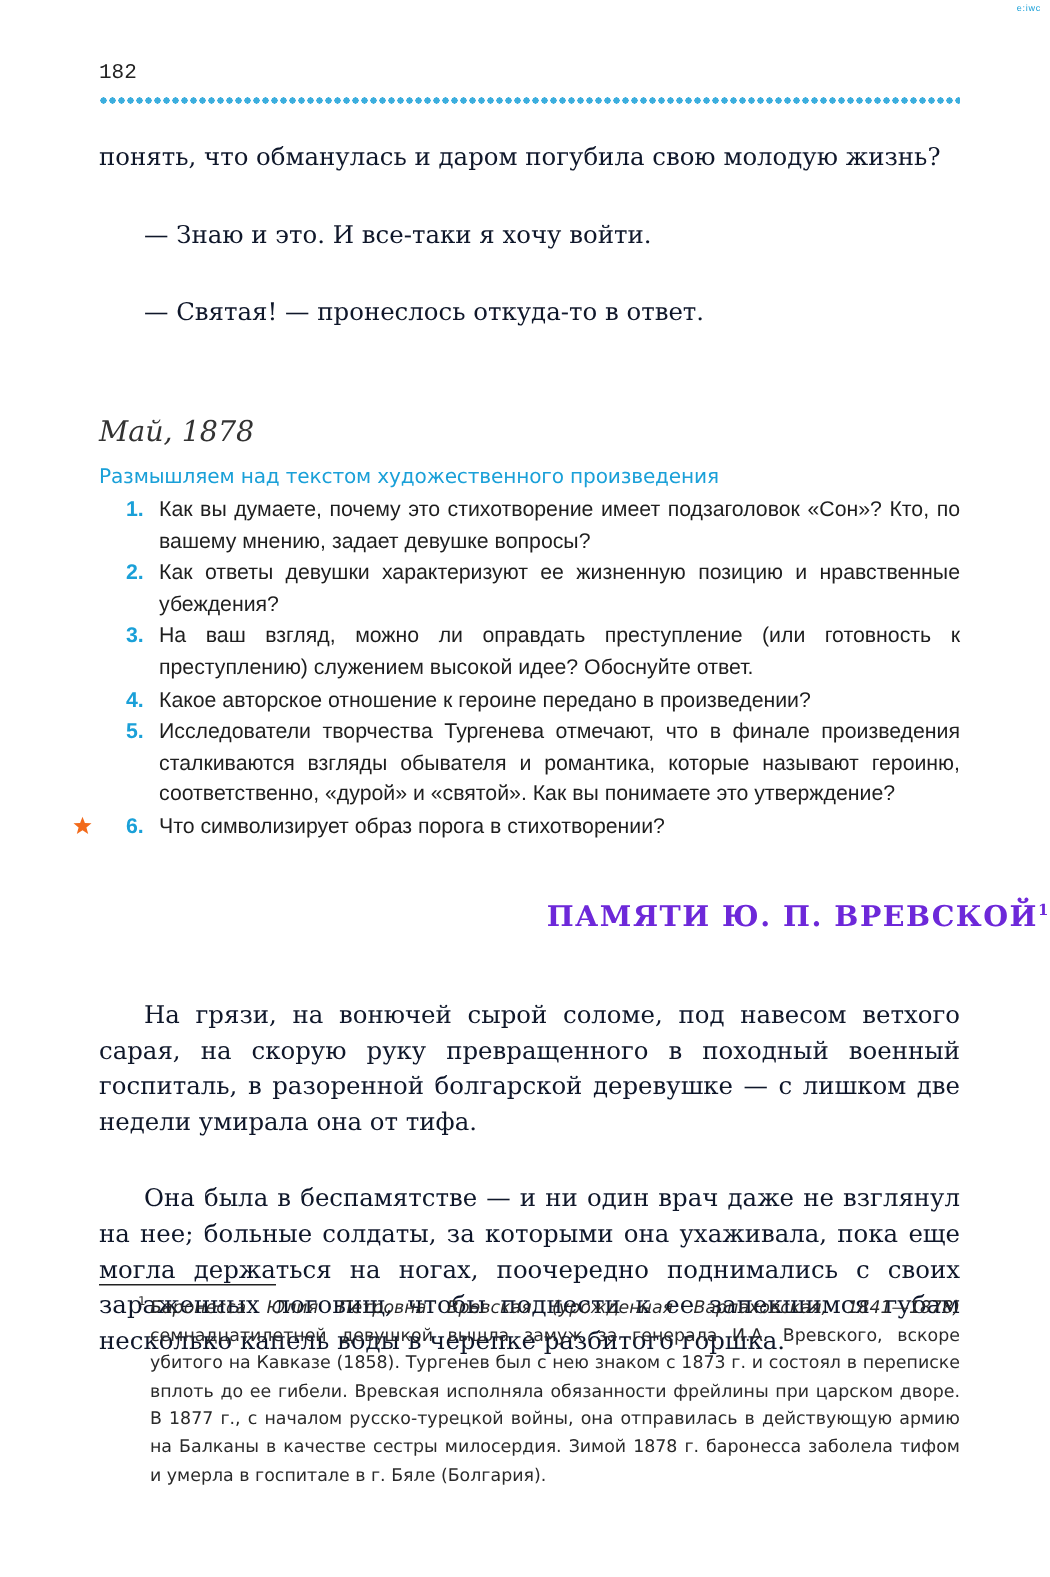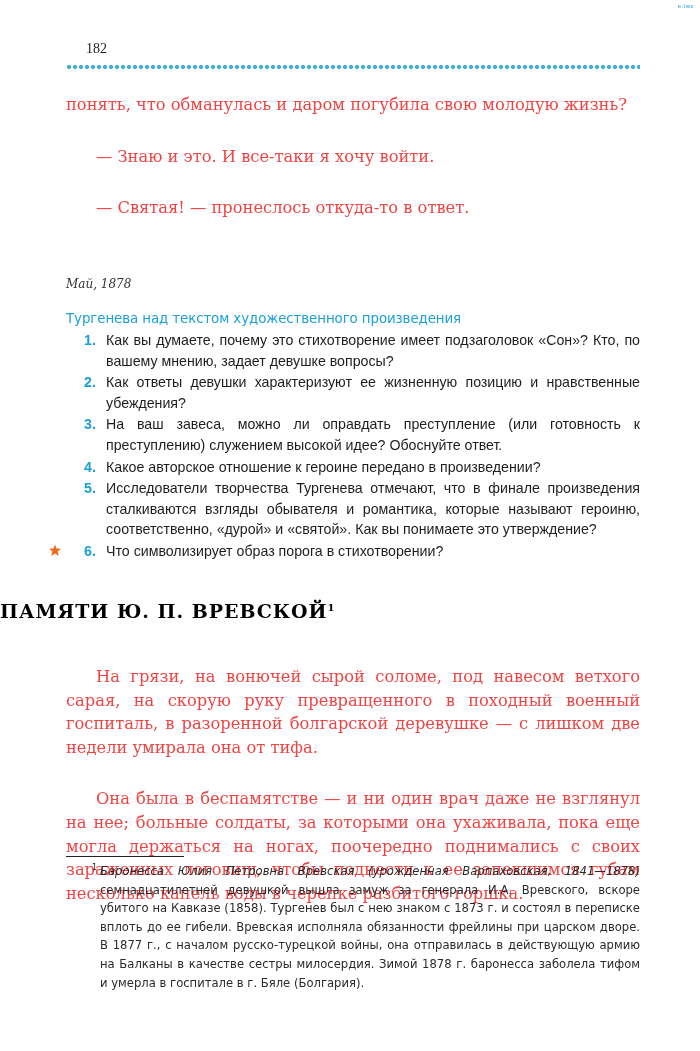--- a/index.html
+++ b/index.html
@@ -26,25 +26,24 @@
     .header {
       position: absolute;
       top: 41px;
       left: 66px;
       width: 574px;
       height: 16px;
       display: flex;
       align-items: baseline;
     }
     .page-number {
-      font-family: Liberation Serif, serif;
+      font-family: Liberation Mono, monospace;
       font-size: 14px;
       color: #222;
       width: 80px;
-      margin-left: 20px;
     }
     .running-title {
       flex: 1;
       text-align: right;
       font-family: "Liberation Sans", sans-serif;
       font-size: 12.5px;
       color: #1aa0d8;
       letter-spacing: -0.2px;
       white-space: nowrap;
     }
@@ -62,37 +61,37 @@
       background-repeat: repeat-x;
       opacity: 0.85;
     }
     .text {
       position: absolute;
       left: 66px;
       width: 574px;
       font-family: "DejaVu Serif", serif;
       font-size: 16.3px;
       line-height: 23.6px;
-      color: #ef4444;
+      color: #0f172a;
     }
     .p {
       margin: 0;
       text-align: justify;
     }
     .indent {
       text-indent: 30px;
       margin-top: 28px;
     }
     .date {
       position: absolute;
       left: 66px;
       top: 277px;
       font-family: "DejaVu Serif", serif;
       font-style: italic;
-      font-size: 12px;
+      font-size: 19px;
       color: #333;
     }
     .questions-title {
       position: absolute;
       left: 66px;
       top: 311px;
       font-family: "DejaVu Sans", sans-serif;
       font-size: 13.4px;
       color: #1aa0d8;
       letter-spacing: -0.1px;
@@ -131,25 +130,25 @@
       left: -18px;
       top: 3px;
       width: 14px;
       height: 14px;
     }
     .section-title {
       position: absolute;
       top: 600px;
       left: 0;
       width: 700px;
-      text-align: left;
+      text-align: right;
       font-family: "DejaVu Serif", serif;
       font-weight: bold;
       font-size: 19px;
-      color: #000000;
+      color: #6d28d9;
       letter-spacing: 1px;
     }
     .section-title sup {
       font-size: 10px;
       vertical-align: 7px;
     }
     .footnote-rule {
       position: absolute;
       top: 856px;
       left: 66px;
@@ -189,34 +188,34 @@
 <div class="ornament"></div>
 
 <div class="text" style="top:93px;">
   <p class="p">понять, что обманулась и даром погубила свою молодую жизнь?</p>
   <p class="p indent">— Знаю и это. И все-таки я хочу войти.</p>
   <p class="p indent">— Святая! — пронеслось откуда-то в ответ.</p>
 </div>
 
 <div class="date">Май, 1878</div>
 
-<div class="questions-title">Тургенева над текстом художественного произведения</div>
+<div class="questions-title">Размышляем над текстом художественного произведения</div>
 
 <div class="questions">
   <div class="q">
     <span class="q-num">1.</span>
     <span class="q-text">Как вы думаете, почему это стихотворение имеет подзаголовок «Сон»? Кто, по вашему мнению, задает девушке вопросы?</span>
   </div>
   <div class="q">
     <span class="q-num">2.</span>
     <span class="q-text">Как ответы девушки характеризуют ее жизненную позицию и нравственные убеждения?</span>
   </div>
   <div class="q">
     <span class="q-num">3.</span>
-    <span class="q-text">На ваш завеса, можно ли оправдать преступление (или готовность к преступлению) служением высокой идее? Обоснуйте ответ.</span>
+    <span class="q-text">На ваш взгляд, можно ли оправдать преступление (или готовность к преступлению) служением высокой идее? Обоснуйте ответ.</span>
   </div>
   <div class="q">
     <span class="q-num">4.</span>
     <span class="q-text">Какое авторское отношение к героине передано в произведении?</span>
   </div>
   <div class="q">
     <span class="q-num">5.</span>
     <span class="q-text">Исследователи творчества Тургенева отмечают, что в финале произведения сталкиваются взгляды обывателя и романтика, которые называют героиню, соответственно, «дурой» и «святой». Как вы понимаете это утверждение?</span>
   </div>
   <div class="q">

